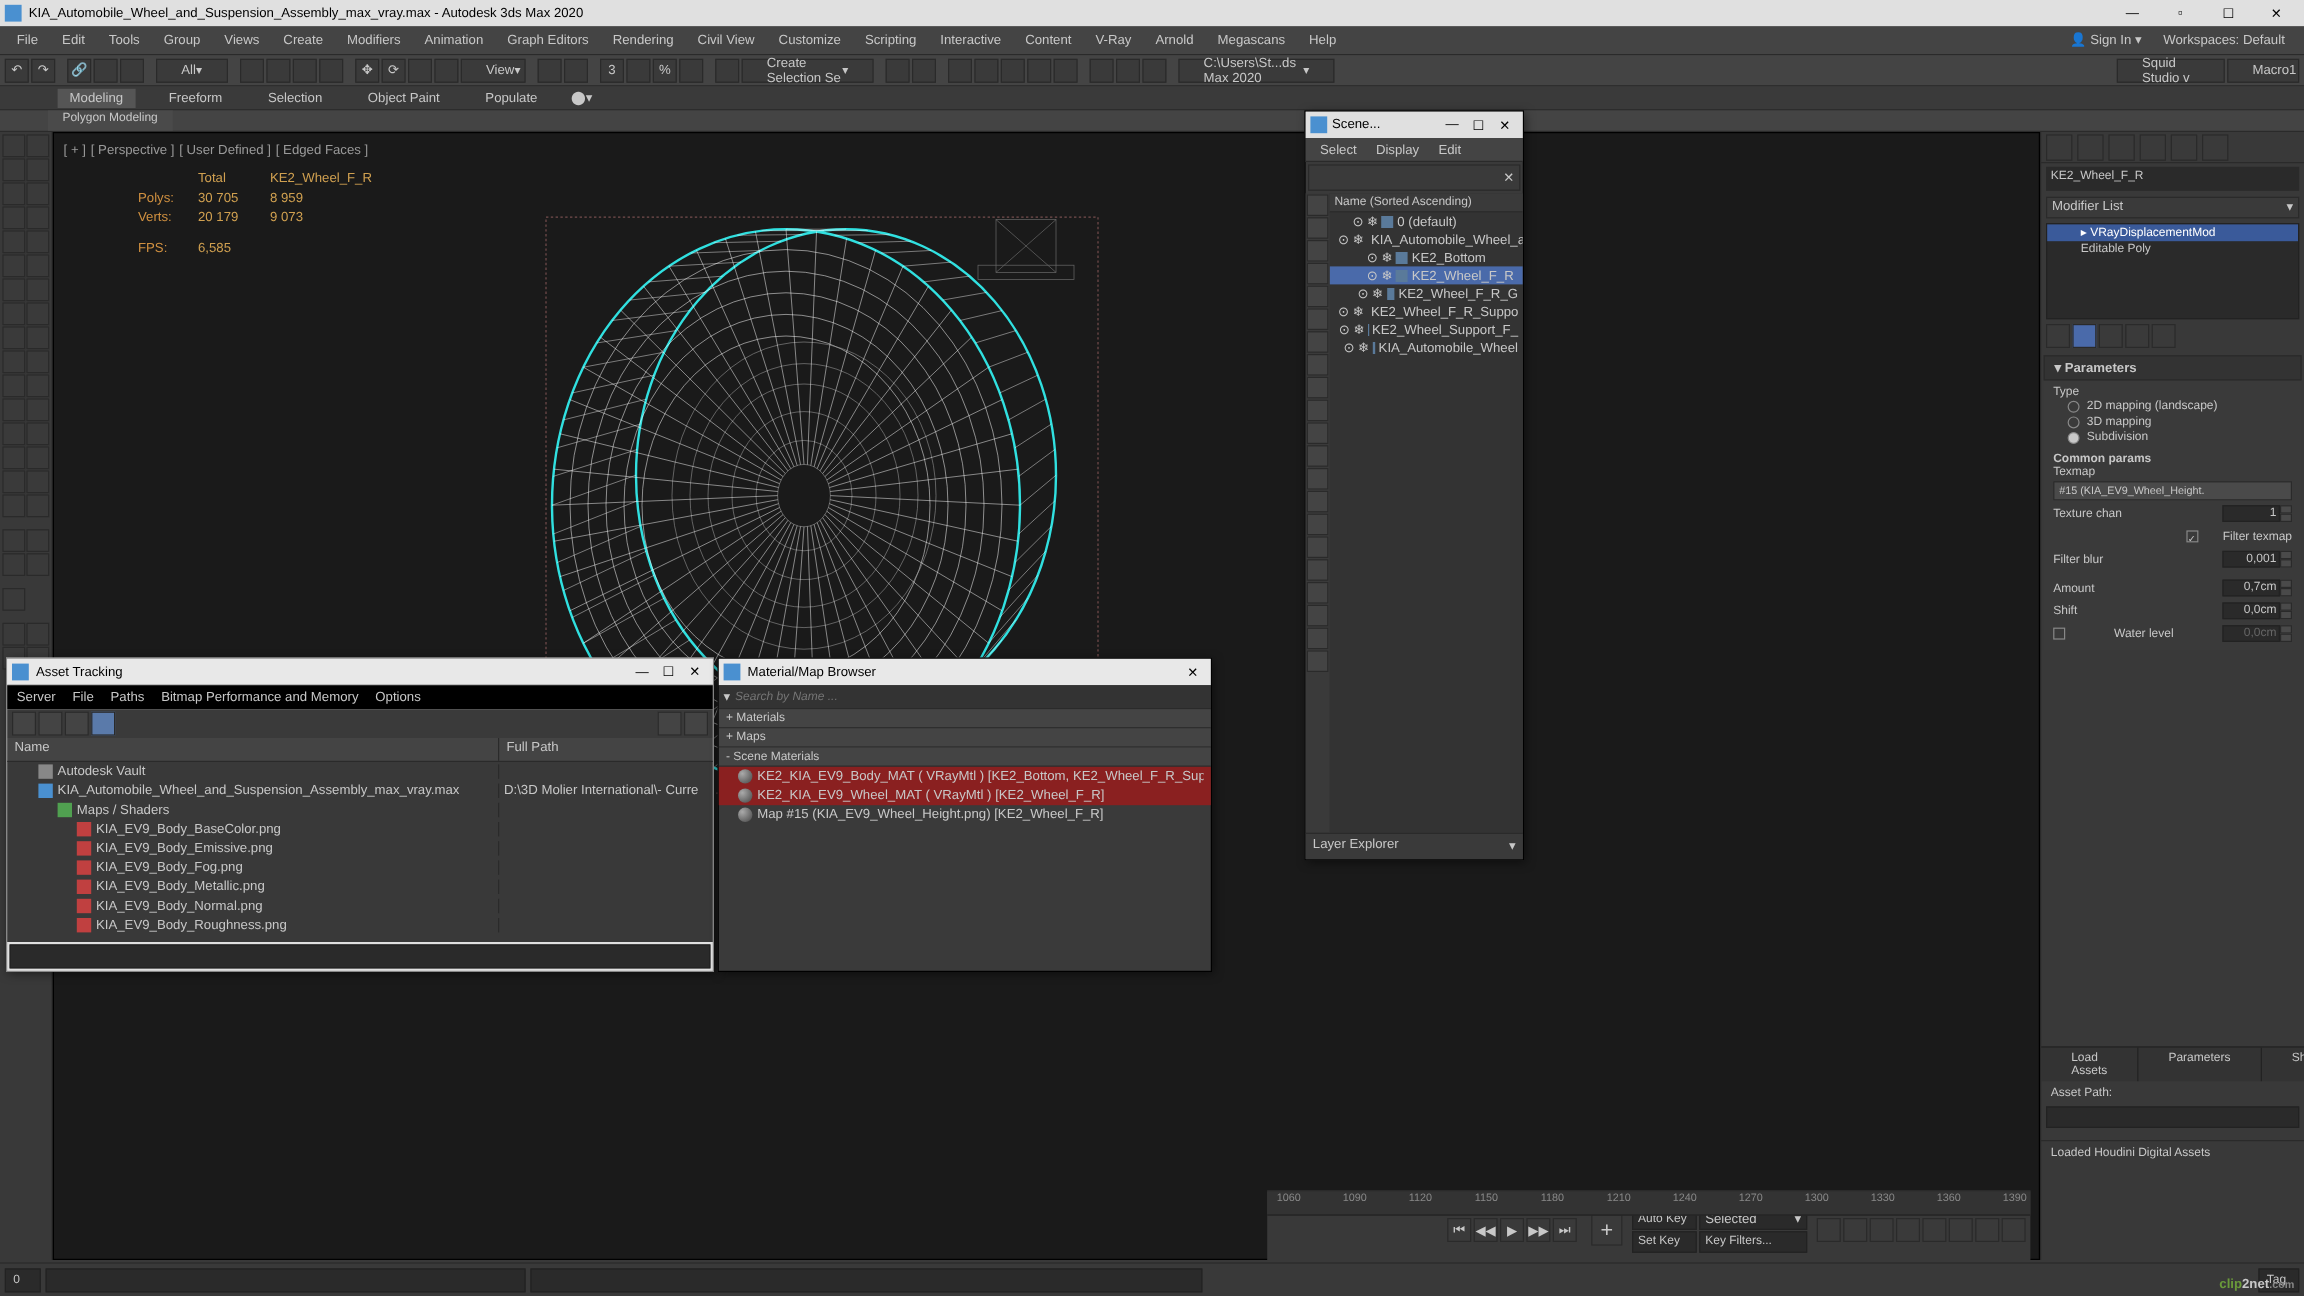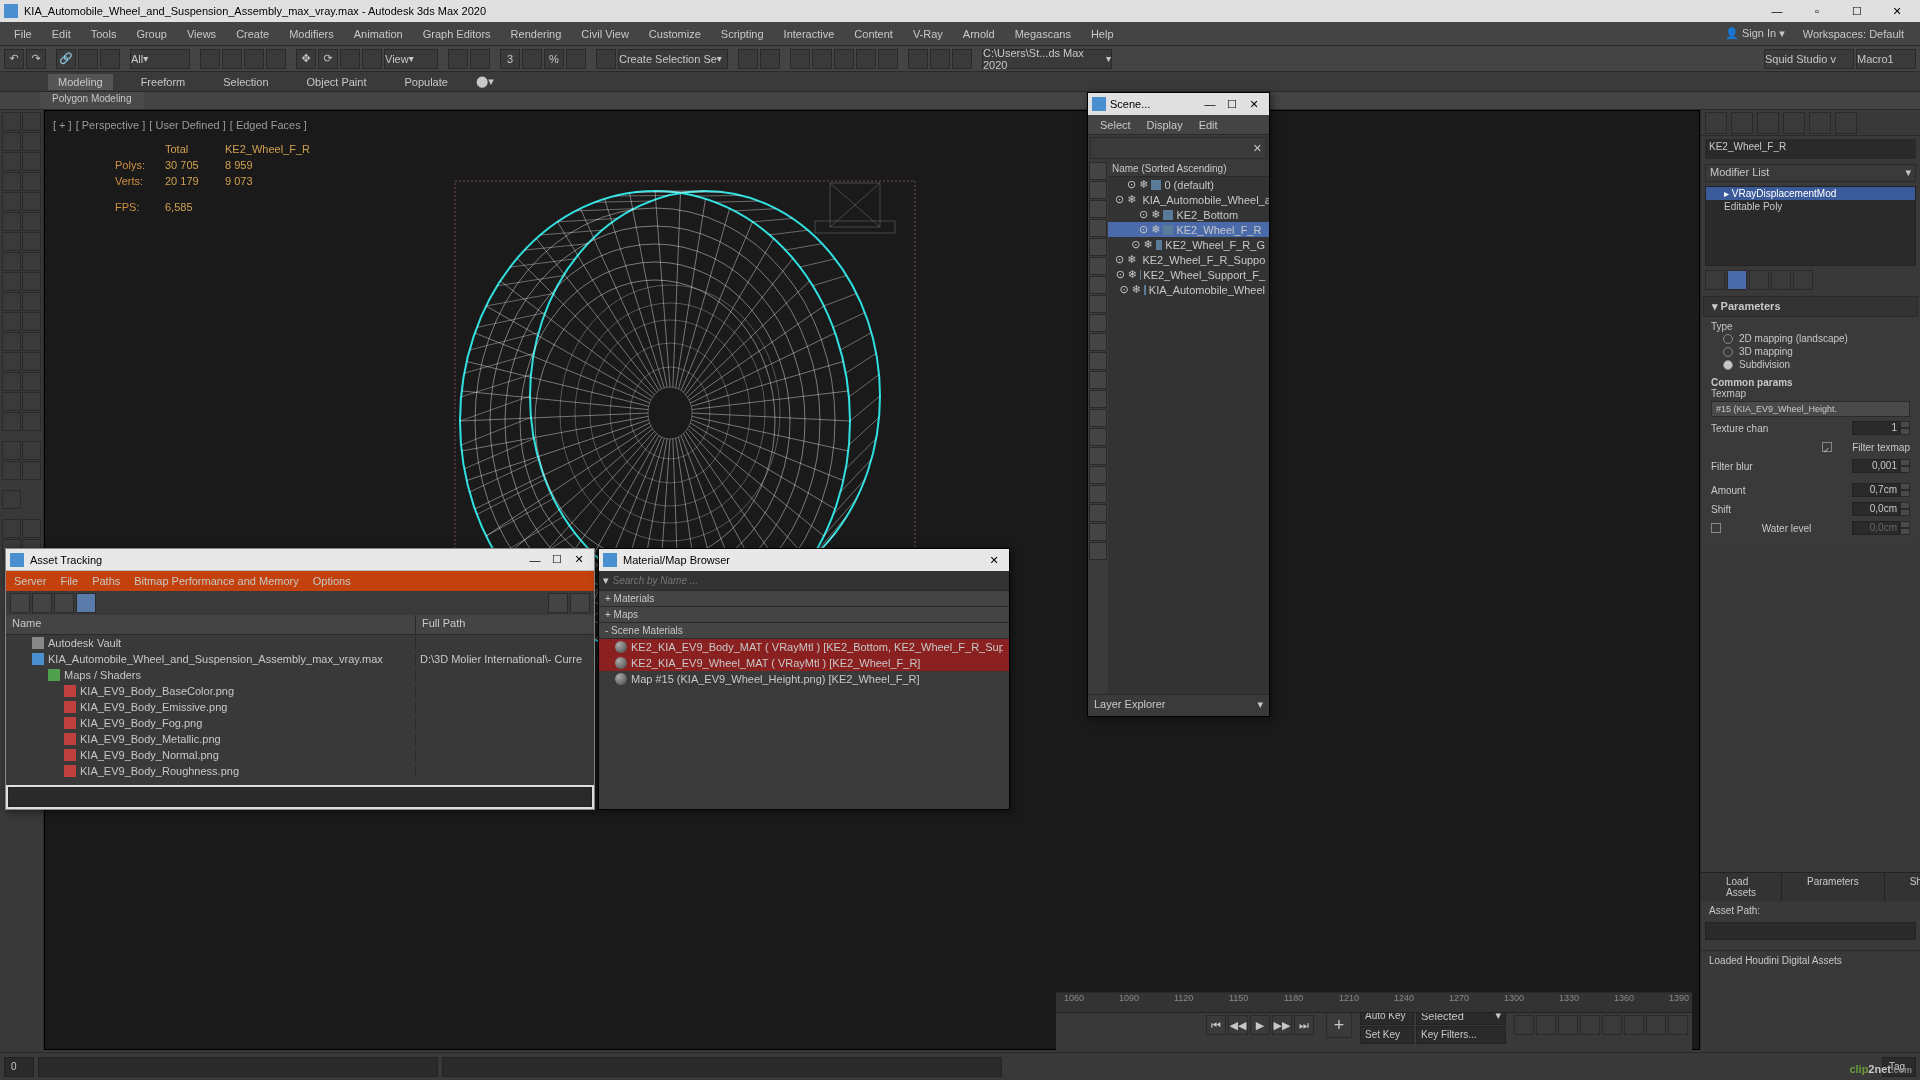--- a/index.html
+++ b/index.html
@@ -9,21 +9,21 @@
 .titlebar-text { color: #000; flex: 1; }
 .win-btns { display: flex; gap: 2px; }
 .win-btn { width: 38px; height: 20px; display: flex; align-items: center; justify-content: center; color: #000; cursor: pointer; }
 .menubar { height: 24px; background: #444; display: flex; align-items: center; padding: 0 4px; gap: 0; border-bottom: 1px solid #2a2a2a; }
 .menu-item { padding: 3px 10px; cursor: pointer; }
 .sign-in { margin-left: auto; display: flex; align-items: center; gap: 12px; padding-right: 6px; }
 .workspace { padding: 0 6px; }
 .toolbar { height: 26px; background: #444; display: flex; align-items: center; padding: 0 4px; gap: 2px; border-bottom: 1px solid #2a2a2a; }
 .tb-btn { width: 20px; height: 20px; background: #3a3a3a; border: 1px solid #2a2a2a; display: flex; align-items: center; justify-content: center; cursor: pointer; }
 .tb-sep { width: 6px; }
-.tb-combo { height: 20px; background: #3a3a3a; border: 1px solid #2a2a2a; padding: 0 0; display: flex; align-items: center; font-size: 10px; }
+.tb-combo { height: 20px; background: #3a3a3a; border: 1px solid #2a2a2a; padding: 0 20px; display: flex; align-items: center; font-size: 10px; }
 .ribbon { height: 20px; background: #3a3a3a; display: flex; align-items: center; padding: 0 4px; gap: 18px; border-bottom: 1px solid #2a2a2a; }
 .ribbon-tab { padding: 2px 10px; cursor: pointer; font-size: 11px; }
 .ribbon-tab.active { background: #555; }
 .subbar { height: 18px; background: #444; display: flex; padding-left: 40px; border-bottom: 1px solid #2a2a2a; }
 .sub-tab { padding: 1px 12px; background: #4a4a4a; font-size: 10px; }
 .main { position: absolute; top: 110px; left: 0; right: 0; bottom: 30px; display: flex; }
 .left-tool { width: 44px; background: #393939; border-right: 1px solid #2a2a2a; display: flex; flex-direction: column; padding: 2px; gap: 1px; }
 .lt-row { display: flex; gap: 1px; }
 .lt-btn { width: 19px; height: 19px; background: #3a3a3a; border: 1px solid #2a2a2a; cursor: pointer; }
 .viewport { flex: 1; background: #1a1a1a; position: relative; border: 1px solid #000; }
@@ -35,21 +35,21 @@
 .vp-stats .val1 { color: #d0a050; display: inline-block; width: 60px; }
 .vp-stats .val2 { color: #d0a050; }
 .vp-stats div { line-height: 16px; }
 .wheel-svg { position: absolute; left: 380px; top: 50px; }
 .right-panel { width: 220px; background: #393939; border-left: 1px solid #2a2a2a; display: flex; flex-direction: column; }
 .rp-icons { height: 26px; display: flex; align-items: center; padding: 0 4px; gap: 4px; border-bottom: 1px solid #2a2a2a; }
 .rp-icon { width: 22px; height: 22px; background: #3a3a3a; border: 1px solid #2a2a2a; }
 .rp-name { height: 20px; background: #2a2a2a; margin: 3px 4px; padding: 2px 4px; font-size: 10px; }
 .rp-combo { height: 18px; background: #3a3a3a; margin: 2px 4px; padding: 1px 4px; font-size: 10px; display: flex; justify-content: space-between; border: 1px solid #2a2a2a; }
 .mod-list { margin: 2px 4px; background: #2a2a2a; border: 1px solid #222; min-height: 80px; }
-.mod-item { padding: 1px 18px; font-size: 10px; cursor: pointer; }
+.mod-item { padding: 1px 28px; font-size: 10px; cursor: pointer; }
 .mod-item.sel { background: #3a5a9a; color: #fff; }
 .mod-toolbar { height: 22px; margin: 2px 4px; display: flex; gap: 2px; }
 .mod-tb-btn { width: 20px; height: 20px; background: #3a3a3a; border: 1px solid #2a2a2a; }
 .mod-tb-btn.sel { background: #4a6aaa; }
 .rollout { margin: 2px 2px; background: #3a3a3a; }
 .rollout-hdr { background: #333; padding: 3px 8px; font-weight: bold; font-size: 11px; border: 1px solid #2a2a2a; }
 .rollout-body { padding: 4px 8px; font-size: 10px; }
 .param-row { display: flex; align-items: center; justify-content: space-between; height: 18px; margin: 1px 0; }
 .param-label { font-size: 10px; }
 .param-input { width: 48px; height: 14px; background: #2a2a2a; border: 1px solid #222; font-size: 10px; padding: 0 2px; text-align: right; }
@@ -84,21 +84,21 @@
 .se-item.sel { background: #4a6aaa; color: #fff; }
 .se-cube { width: 10px; height: 10px; background: #5a7a9a; }
 .se-indent { display: inline-block; }
 .layer-exp { position: absolute; bottom: 0; left: 0; right: 0; height: 22px; background: #3a3a3a; border-top: 1px solid #2a2a2a; padding: 3px 6px; color: #d0b040; font-size: 11px; }
 
 
 .asset-track { position: absolute; left: 5px; top: 548px; width: 590px; height: 262px; background: #e0e0e0; border: 1px solid #888; box-shadow: 2px 2px 8px rgba(0,0,0,0.5); }
 .at-title { height: 22px; background: #e8e8e8; display: flex; align-items: center; padding: 0 4px; border-bottom: 1px solid #bbb; }
 .at-title .icon { width: 14px; height: 14px; background: #4a90d0; margin-right: 6px; }
 .at-title-txt { color: #000; flex: 1; }
-.at-menu { height: 20px; background: #c2410c; display: flex; align-items: center; gap: 14px; padding: 0 8px; }
+.at-menu { height: 20px; background: #000000; display: flex; align-items: center; gap: 14px; padding: 0 8px; }
 .at-mi { font-size: 11px; cursor: pointer; }
 .at-toolbar { height: 24px; background: #3a3a3a; display: flex; align-items: center; padding: 0 4px; gap: 2px; }
 .at-tb { width: 20px; height: 20px; background: #444; border: 1px solid #2a2a2a; }
 .at-tb.sel { background: #5a7aaa; }
 .at-hdr { height: 20px; background: #444; display: flex; border-bottom: 1px solid #2a2a2a; }
 .at-col1 { width: 410px; padding: 2px 6px; font-size: 11px; border-right: 1px solid #2a2a2a; }
 .at-col2 { flex: 1; padding: 2px 6px; font-size: 11px; }
 .at-list { background: #393939; height: 150px; overflow: hidden; }
 .at-row { display: flex; height: 16px; align-items: center; font-size: 10px; }
 .at-row .c1 { width: 410px; padding-left: 6px; display: flex; align-items: center; gap: 4px; border-right: 1px solid #2a2a2a; }

